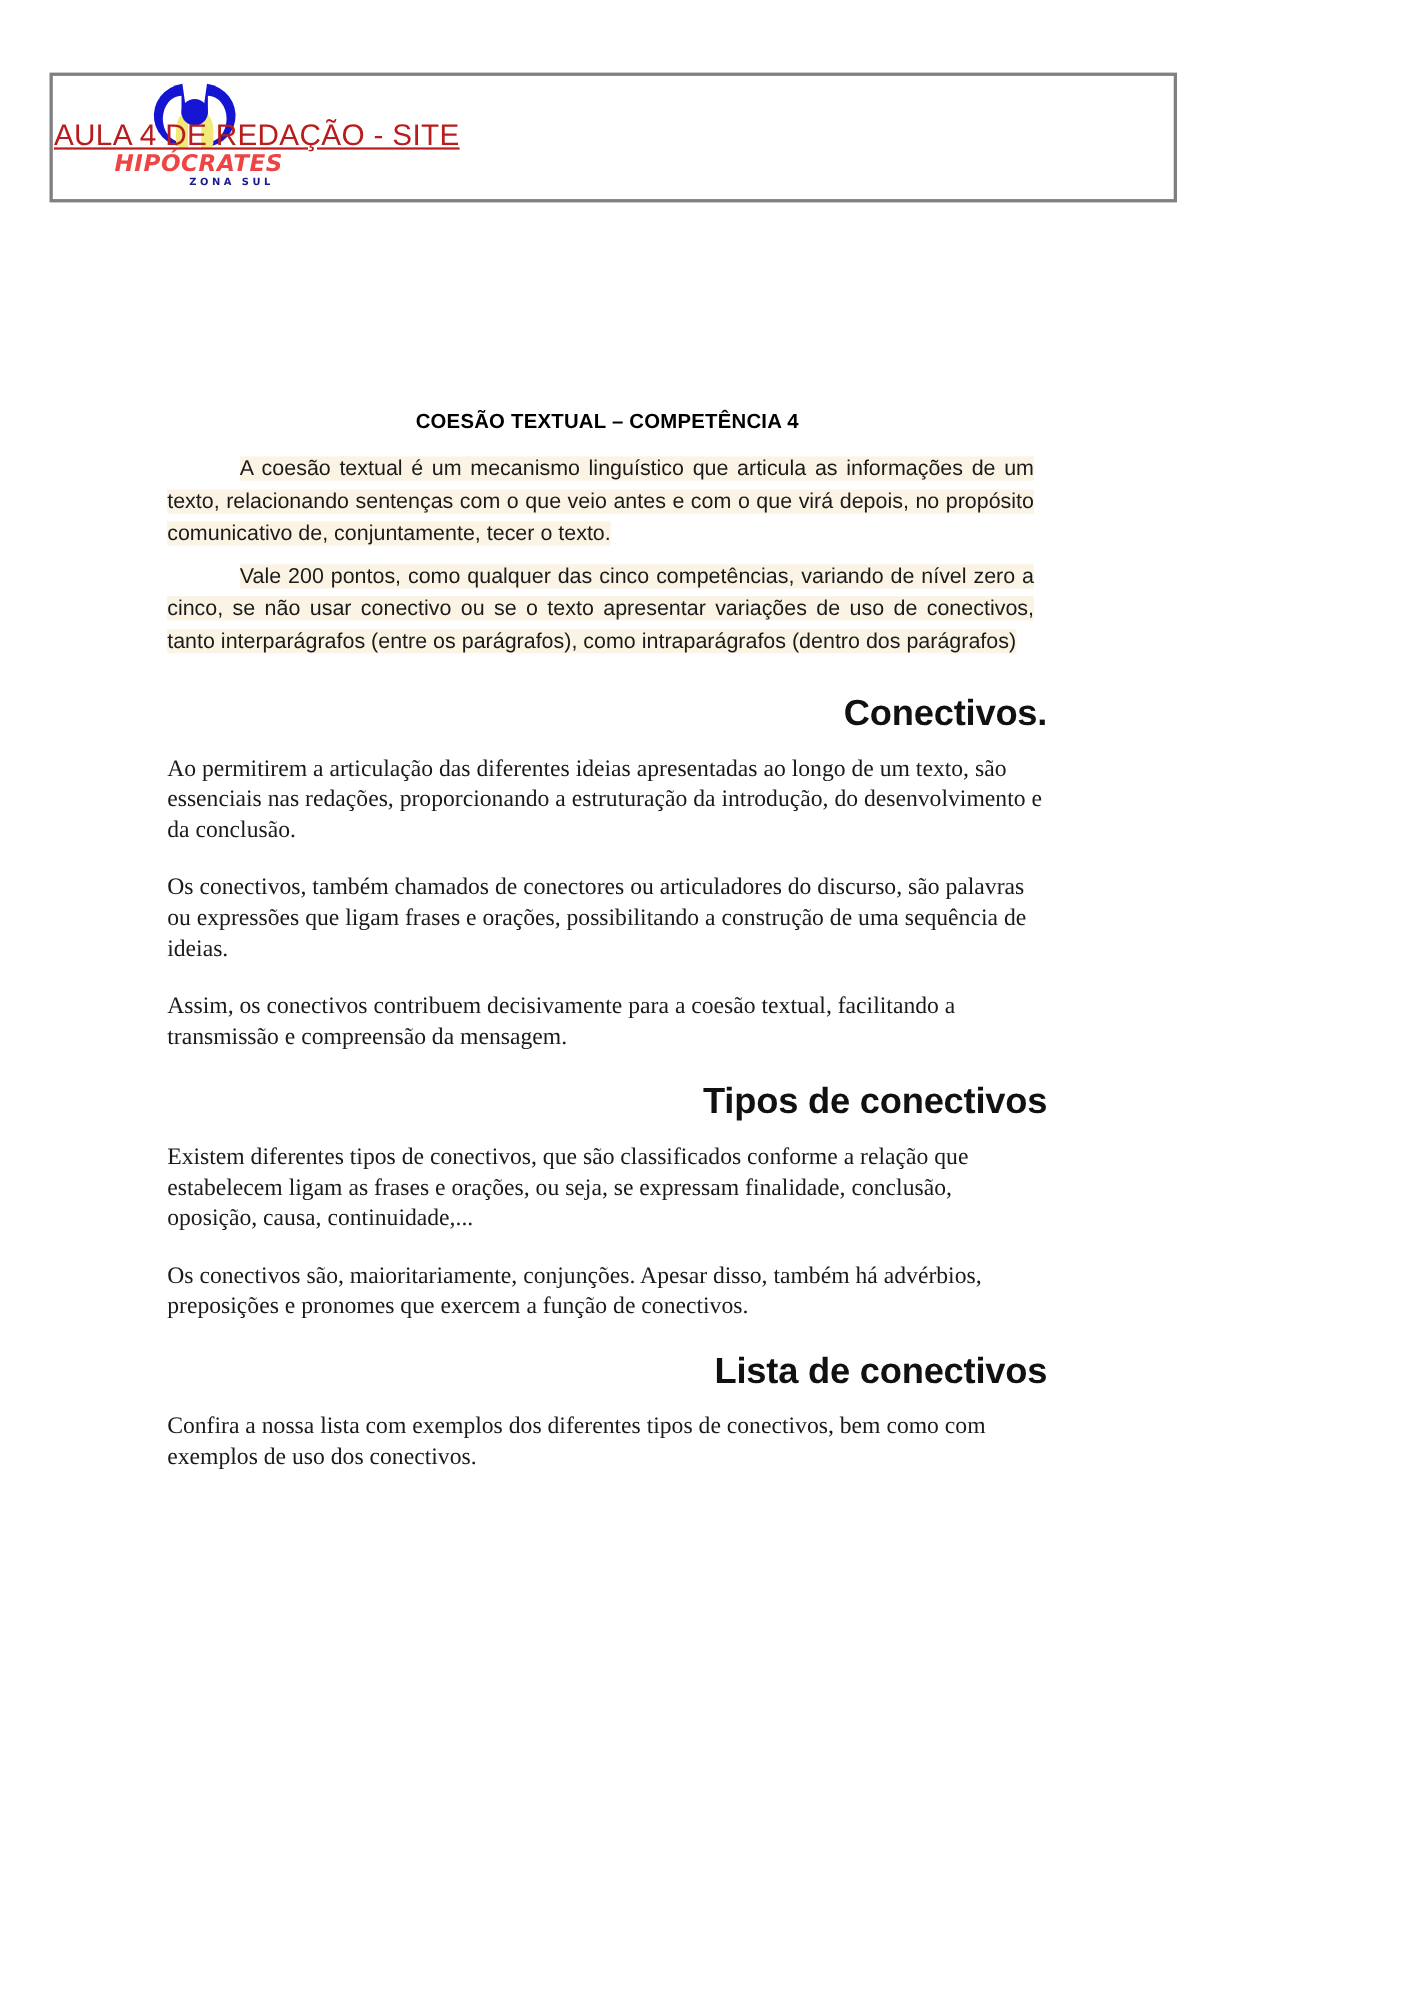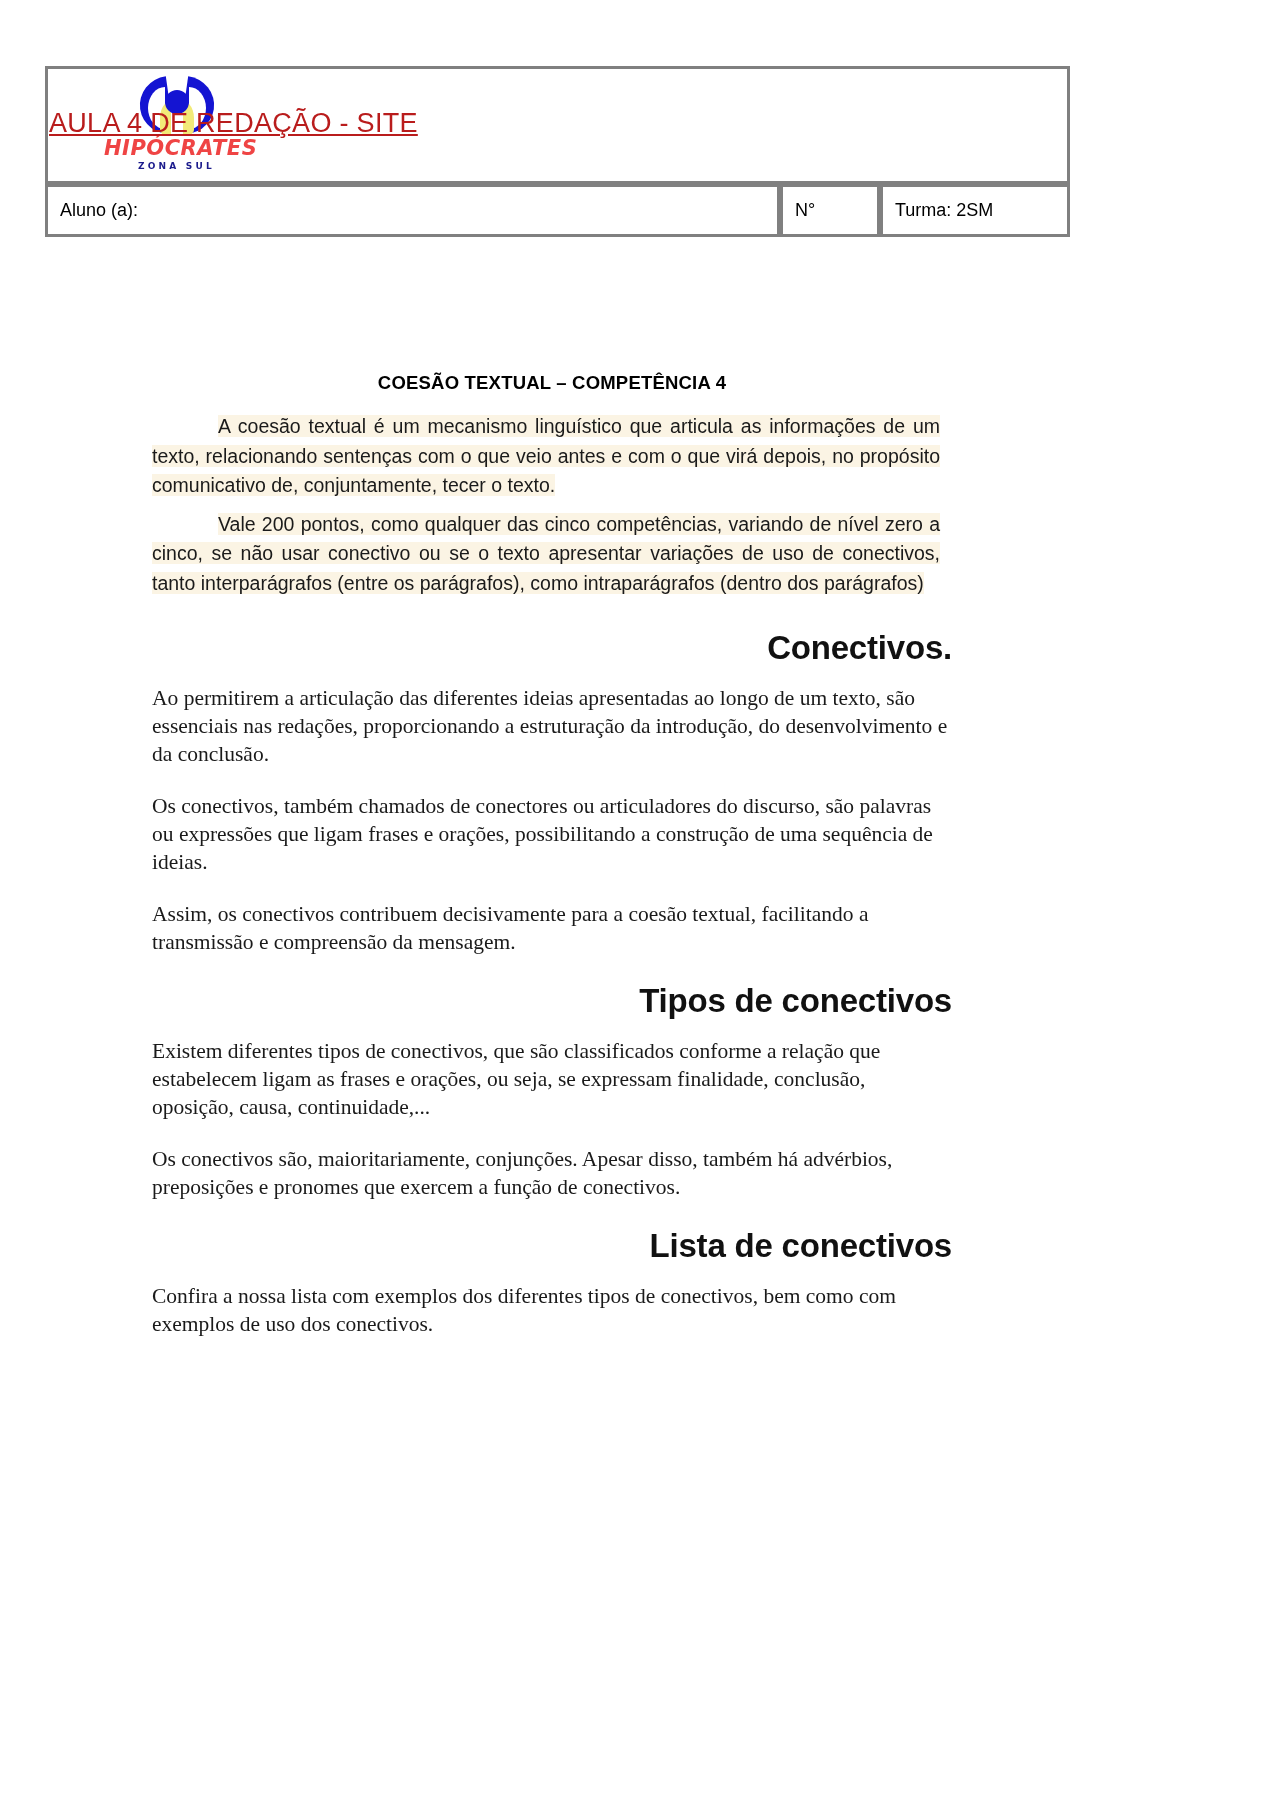--- a/index.html
+++ b/index.html
@@ -123,21 +123,21 @@
     font-family: "DejaVu Sans", sans-serif;
     font-weight: bold;
     font-style: italic;
     font-size: 21px;
     letter-spacing: 0.5px;
     color: #ef4444;
     line-height: 1;
     margin-top: 2px;
   }
   .logo-sub {
-    text-align: center;
+    text-align: right;
     font-family: "DejaVu Sans", sans-serif;
     font-weight: bold;
     font-size: 9px;
     letter-spacing: 3.2px;
     color: #1b1b8c;
     line-height: 1;
     margin-top: 3px;
   }
 
   .doc-title {
@@ -241,31 +241,20 @@
               <div class="logo-dot"></div>
             </div>
             <div class="logo-name">HIPÓCRATES</div>
             <div class="logo-sub">ZONA SUL</div>
           </div>
           <div class="doc-title">AULA 4 DE REDAÇÃO - SITE</div>
         </div>
       </td>
     </tr>
 
-    <tr class="row-2">
-      <td class="cell cell-aluno">
-        <div class="cell-text">Aluno (a):</div>
-      </td>
-      <td class="cell cell-num">
-        <div class="cell-text">N°</div>
-      </td>
-      <td class="cell cell-turma">
-        <div class="cell-text">Turma: 2SM</div>
-      </td>
-    </tr>
 
   </tbody>
     </table>
 
   <div class="content">
 
     <div class="section-title">COESÃO TEXTUAL – COMPETÊNCIA 4</div>
 
     <p class="hl-para"><span class="ind"></span><span class="hl">A coesão textual é um mecanismo linguístico que articula as informações de um texto, relacionando sentenças com o que veio antes e com o que virá depois, no propósito comunicativo de, conjuntamente, tecer o texto.</span></p>
 

